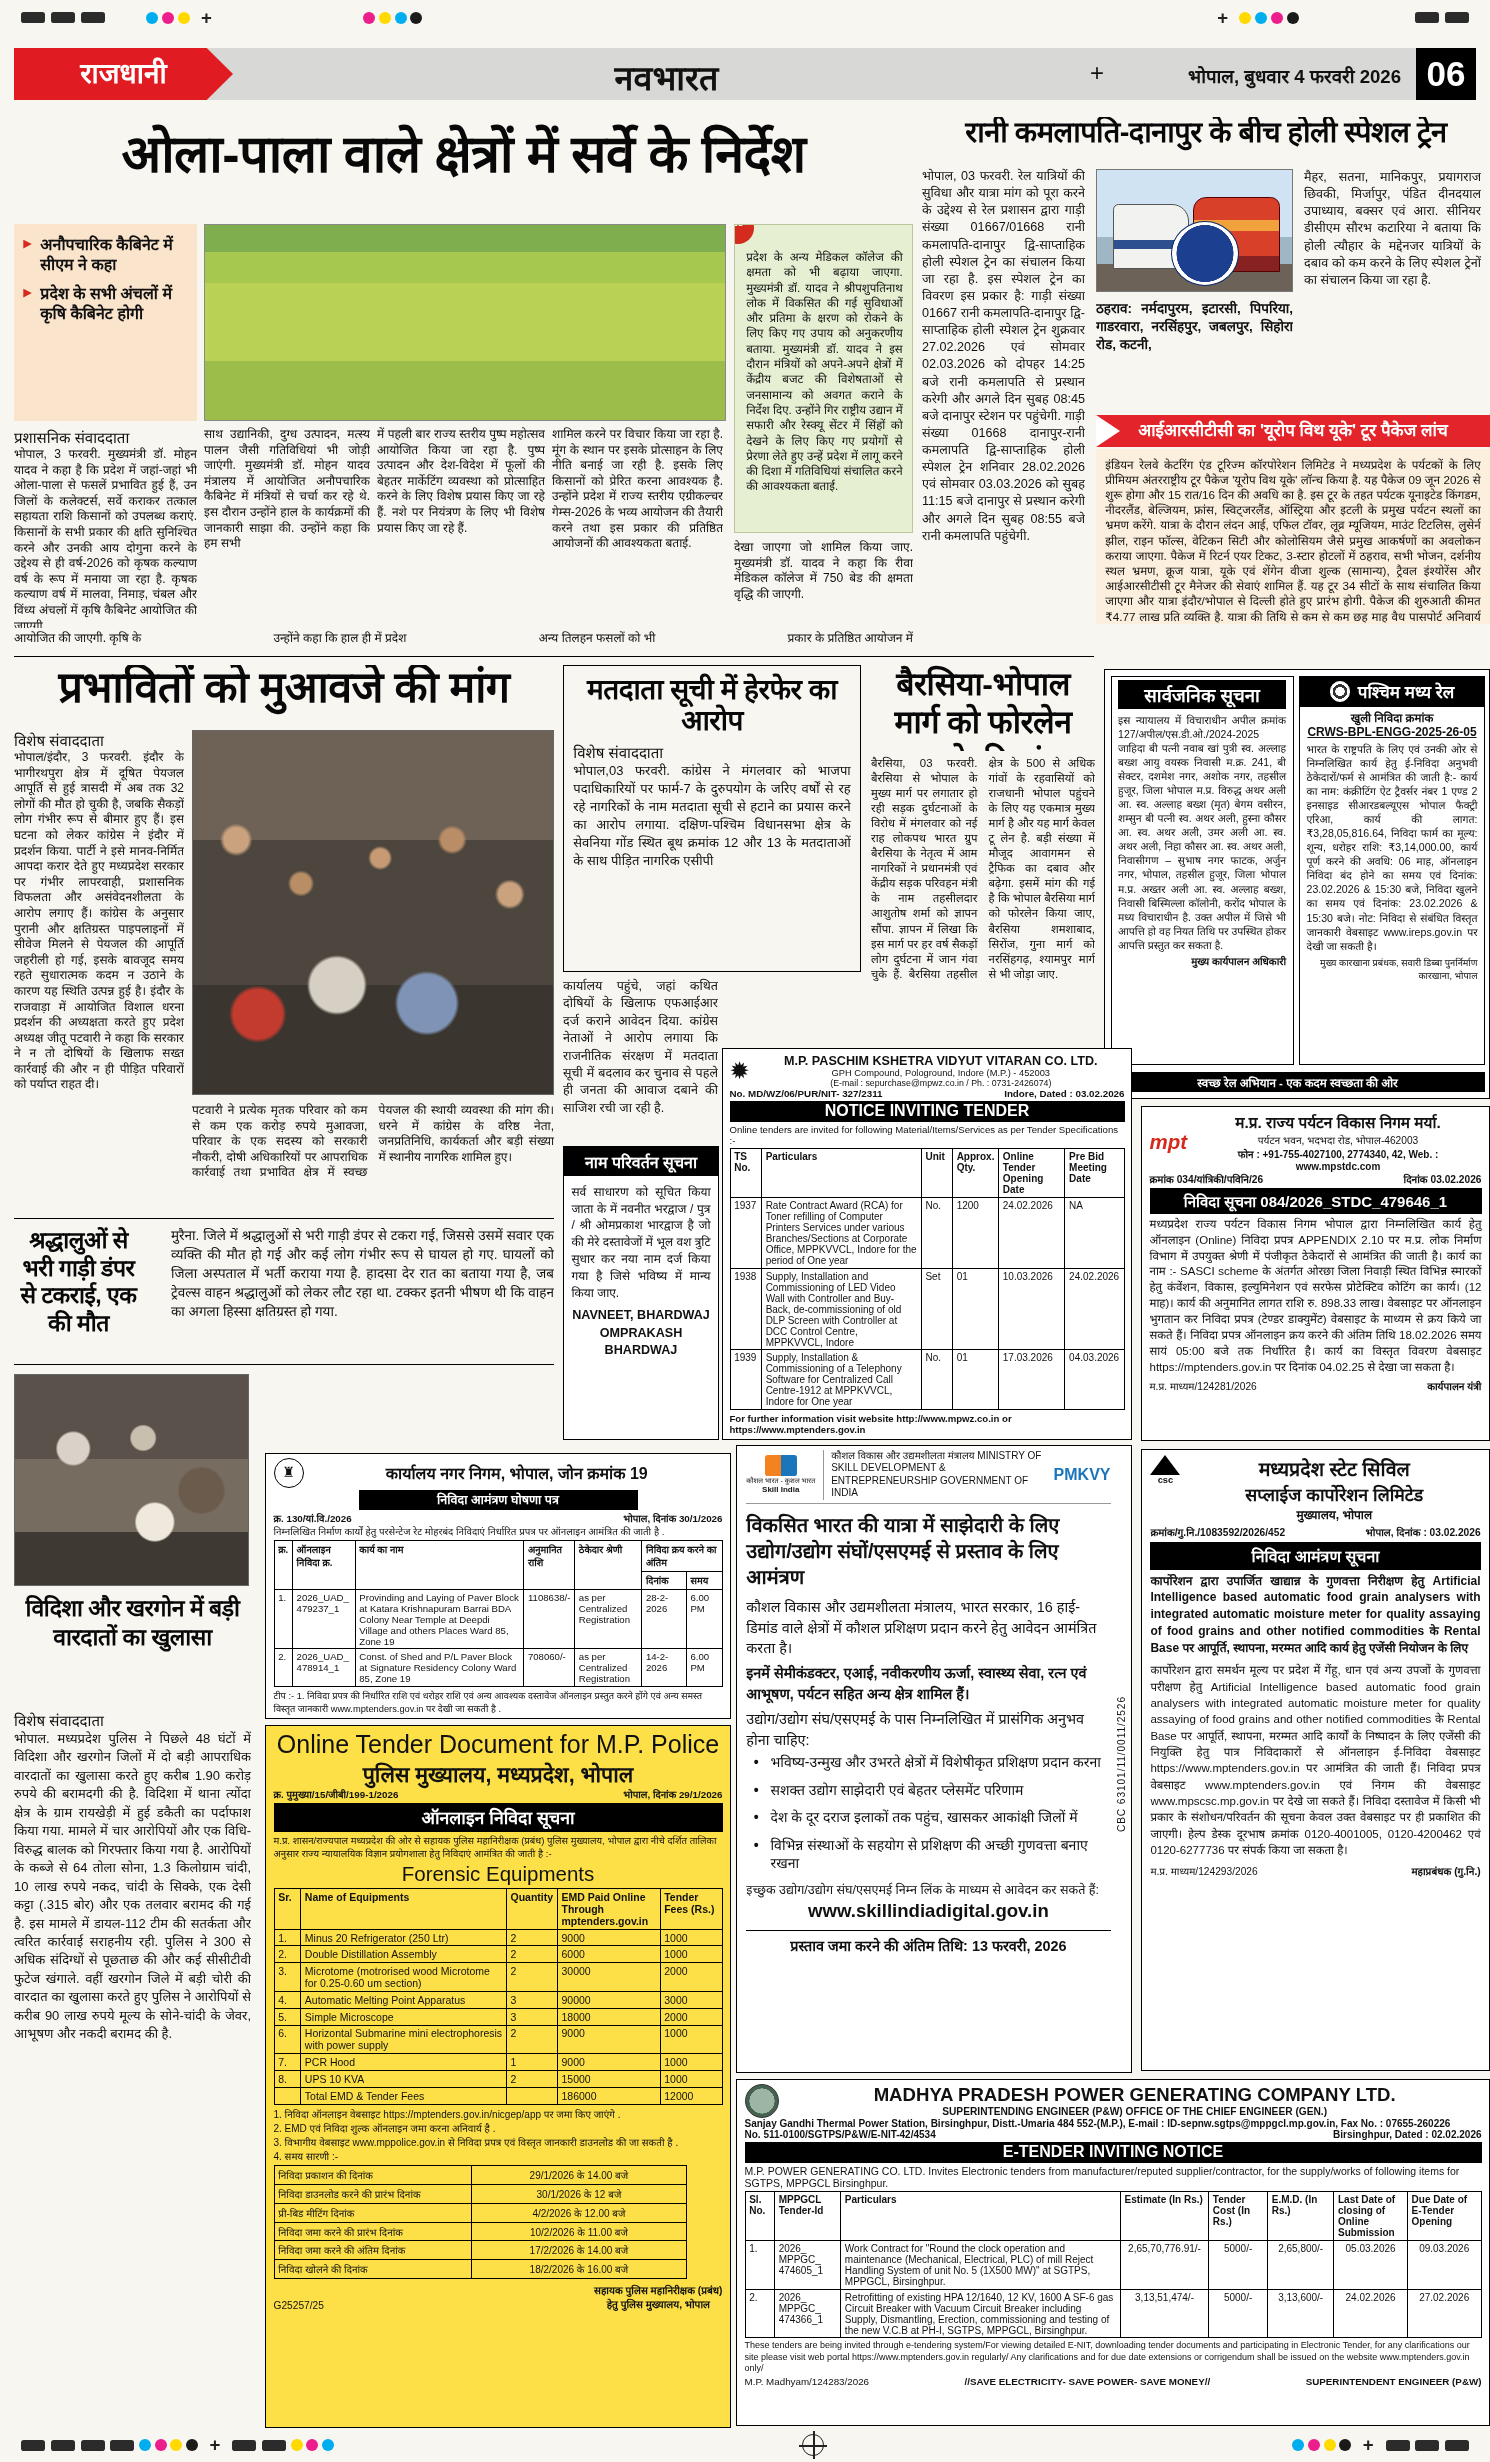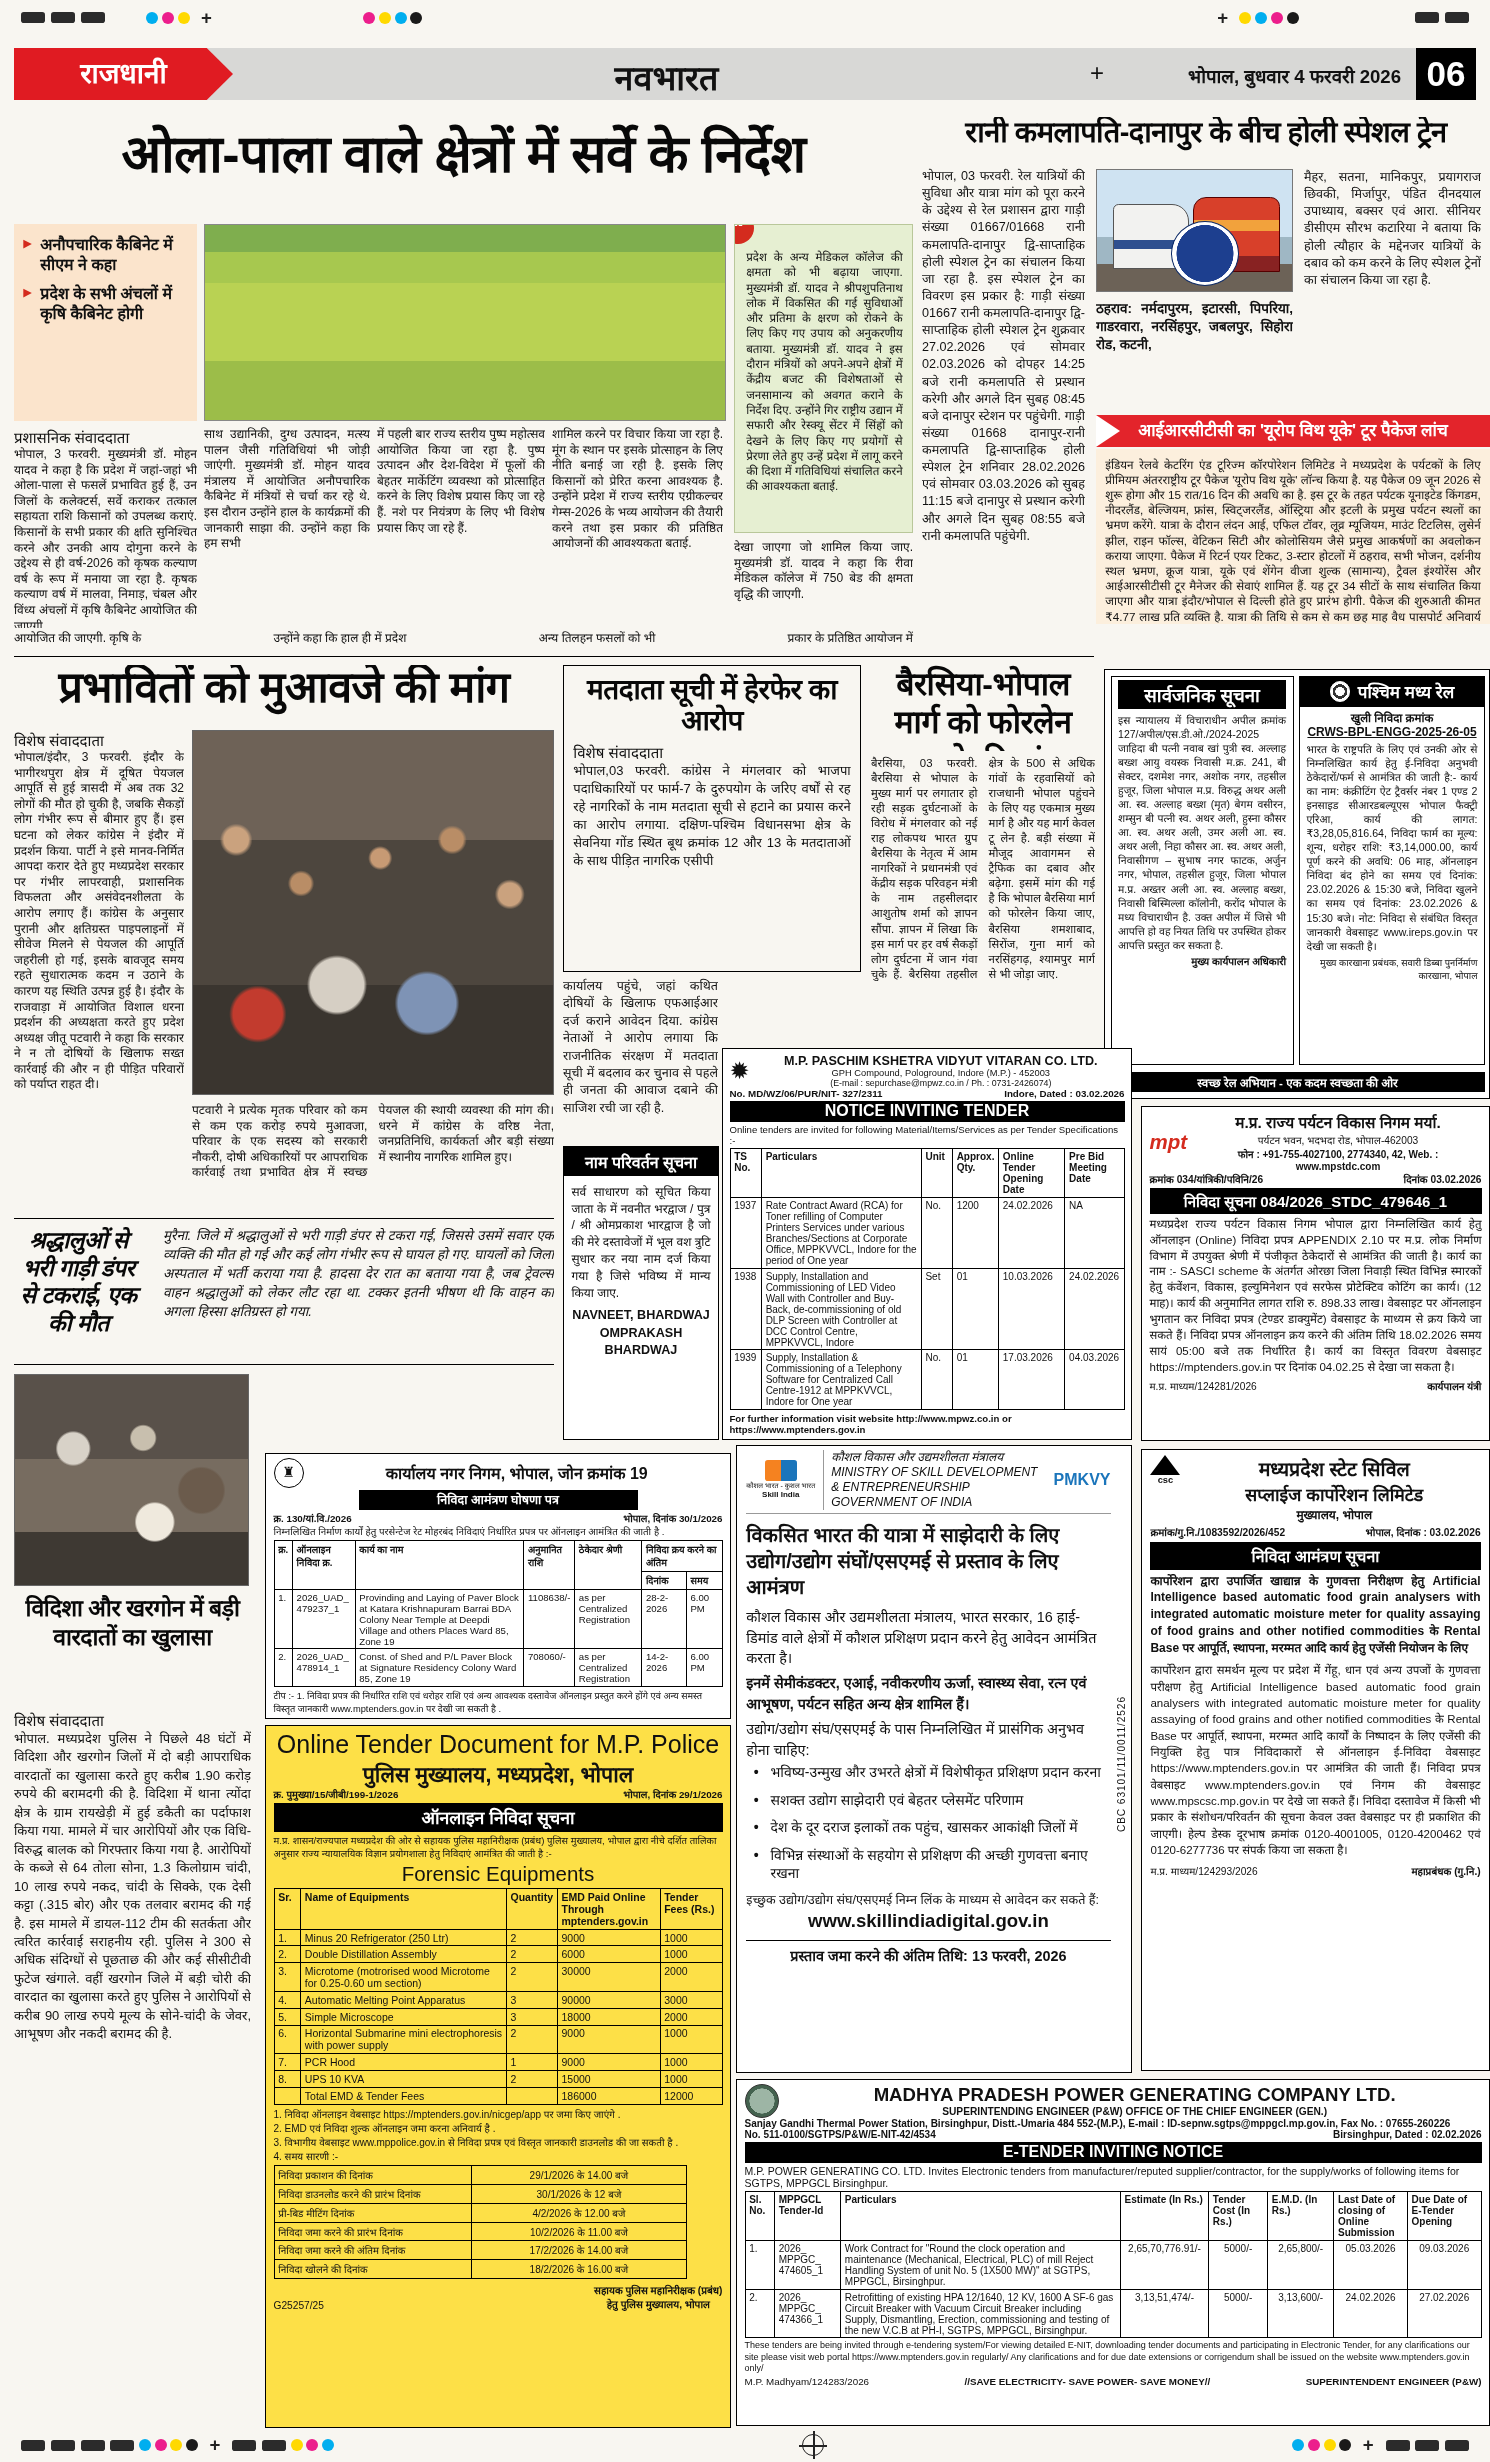--- a/index.html
+++ b/index.html
@@ -263,21 +263,21 @@
         <span>दिनांक 03.02.2026</span>
       </div>
     <div class="bar" style="font-size:15px;padding:2.8px 0;margin:2.8px 0;">निविदा सूचना 084/2026_STDC_479646_1</div>
     <div class="just" style="font-size:11.5px;line-height:1.38;">मध्यप्रदेश राज्य पर्यटन विकास निगम भोपाल द्वारा निम्नलिखित कार्य हेतु ऑनलाइन (Online) निविदा प्रपत्र APPENDIX 2.10 पर म.प्र. लोक निर्माण विभाग में उपयुक्त श्रेणी में पंजीकृत ठेकेदारों से आमंत्रित की जाती है। कार्य का नाम :- SASCI scheme के अंतर्गत ओरछा जिला निवाड़ी स्थित विभिन्न स्मारकों हेतु कंवेंशन, विकास, इल्युमिनेशन एवं सरफेस प्रोटेक्टिव कोटिंग का कार्य। (12 माह)। कार्य की अनुमानित लागत राशि रु. 898.33 लाख। वेबसाइट पर ऑनलाइन भुगतान कर निविदा प्रपत्र (टेण्डर डाक्युमेंट) वेबसाइट के माध्यम से क्रय किये जा सकते हैं। निविदा प्रपत्र ऑनलाइन क्रय करने की अंतिम तिथि 18.02.2026 समय सायं 05:00 बजे तक निर्धारित है। कार्य का विस्तृत विवरण वेबसाइट https://mptenders.gov.in पर दिनांक 04.02.25 से देखा जा सकता है।</div>
     <div style="font-size:10.2px;display:flex;justify-content:space-between;margin-top:3.7px;">
         <span>म.प्र. माध्यम/124281/2026</span>
         <span class="b">कार्यपालन यंत्री</span>
       </div>
   </div>
 
-  <div class="abs" style="left:14px;top:1227px;width:540px;height:138px;border-bottom:0.9px solid #000;display:flex;gap:20px;font-style:italic;">
+  <div class="abs" style="left:14px;top:1227px;width:540px;height:138px;border-bottom:0.9px solid #000;display:flex;gap:28px;">
     <div class="hl ctr" style="width:129px;font-size:23px;line-height:1.2;">श्रद्धालुओं से भरी गाड़ी डंपर से टकराई, एक की मौत</div>
     <div class="just ovh" style="flex:1;font-size:13.5px;line-height:1.4;">मुरैना. जिले में श्रद्धालुओं से भरी गाड़ी डंपर से टकरा गई, जिससे उसमें सवार एक व्यक्ति की मौत हो गई और कई लोग गंभीर रूप से घायल हो गए. घायलों को जिला अस्पताल में भर्ती कराया गया है. हादसा देर रात का बताया गया है, जब ट्रेवल्स वाहन श्रद्धालुओं को लेकर लौट रहा था. टक्कर इतनी भीषण थी कि वाहन का अगला हिस्सा क्षतिग्रस्त हो गया.</div>
   </div>
 
   <div class="abs ph-memo" style="left:14px;top:1374px;width:235px;height:212px;border:0.9px solid #666;"></div>
   <div class="abs hl ctr ovh" style="left:14px;top:1594px;width:237px;height:110px;font-size:23px;line-height:1.25;">विदिशा और खरगोन में बड़ी वारदातों का खुलासा</div>
   <div class="abs ovh" style="left:14px;top:1710px;width:237px;height:715px;">
     <div class="byline">विशेष संवाददाता</div>
     <div class="just" style="font-size:13px;line-height:1.42;">भोपाल. मध्यप्रदेश पुलिस ने पिछले 48 घंटों में विदिशा और खरगोन जिलों में दो बड़ी आपराधिक वारदातों का खुलासा करते हुए करीब 1.90 करोड़ रुपये की बरामदगी की है. विदिशा में थाना त्योंदा क्षेत्र के ग्राम रायखेड़ी में हुई डकैती का पर्दाफाश किया गया. मामले में चार आरोपियों और एक विधि-विरुद्ध बालक को गिरफ्तार किया गया है. आरोपियों के कब्जे से 64 तोला सोना, 1.3 किलोग्राम चांदी, 10 लाख रुपये नकद, चांदी के सिक्के, एक देसी कट्टा (.315 बोर) और एक तलवार बरामद की गई है. इस मामले में डायल-112 टीम की सतर्कता और त्वरित कार्रवाई सराहनीय रही. पुलिस ने 300 से अधिक संदिग्धों से पूछताछ की और कई सीसीटीवी फुटेज खंगाले. वहीं खरगोन जिले में बड़ी चोरी की वारदात का खुलासा करते हुए पुलिस ने आरोपियों से करीब 90 लाख रुपये मूल्य के सोने-चांदी के जेवर, आभूषण और नकदी बरामद की है.</div>
   </div>
@@ -466,21 +466,21 @@
     </div>
   </div>
 
   <div class="abs ovh" style="left:736px;top:1445px;width:396px;height:628px;border:1.4px solid #000;background:#fff;padding:3.7px 20.5px 3.7px 9.3px;">
     <div style="display:flex;align-items:center;gap:7.5px;border-bottom:0.9px solid #999;padding-bottom:3.7px;">
       <div style="text-align:center;">
         <div style="width:32px;height:20.5px;background:linear-gradient(90deg,#f58220 50%,#1b75bb 50%);margin:0 auto;border-radius:2.8px;"></div>
         <div style="font-size:7px;">कौशल भारत - कुशल भारत</div>
         <div class="b" style="font-size:8px;">Skill India</div>
       </div>
-      <div style="flex:1;font-size:12px;line-height:1.25;border-left:0.9px solid #999;padding-left:7.5px;font-style:italic;">कौशल विकास और उद्यमशीलता मंत्रालय MINISTRY OF SKILL DEVELOPMENT &amp; ENTREPRENEURSHIP GOVERNMENT OF INDIA</div>
+      <div style="flex:1;font-size:10px;line-height:1.25;border-left:0.9px solid #999;padding-left:7.5px;">कौशल विकास और उद्यमशीलता मंत्रालय MINISTRY OF SKILL DEVELOPMENT &amp; ENTREPRENEURSHIP GOVERNMENT OF INDIA</div>
       <div class="b" style="font-size:16px;color:#1b75bb;">PMKVY</div>
     </div>
     <div class="b" style="font-size:20px;line-height:1.3;margin-top:7.5px;">विकसित भारत की यात्रा में साझेदारी के लिए उद्योग/उद्योग संघों/एसएमई से प्रस्ताव के लिए आमंत्रण</div>
     <div style="font-size:14.4px;line-height:1.4;margin-top:7.5px;">कौशल विकास और उद्यमशीलता मंत्रालय, भारत सरकार, 16 हाई-डिमांड वाले क्षेत्रों में कौशल प्रशिक्षण प्रदान करने हेतु आवेदन आमंत्रित करता है।</div>
     <div class="b" style="font-size:14.4px;line-height:1.4;margin-top:5.6px;">इनमें सेमीकंडक्टर, एआई, नवीकरणीय ऊर्जा, स्वास्थ्य सेवा, रत्न एवं आभूषण, पर्यटन सहित अन्य क्षेत्र शामिल हैं।</div>
     <div style="font-size:14.4px;line-height:1.4;margin-top:5.6px;">उद्योग/उद्योग संघ/एसएमई के पास निम्नलिखित में प्रासंगिक अनुभव होना चाहिए:</div>
     <ul class="sk">
         <li>भविष्य-उन्मुख और उभरते क्षेत्रों में विशेषीकृत प्रशिक्षण प्रदान करना</li>
         <li>सशक्त उद्योग साझेदारी एवं बेहतर प्लेसमेंट परिणाम</li>
         <li>देश के दूर दराज इलाकों तक पहुंच, खासकर आकांक्षी जिलों में</li>

